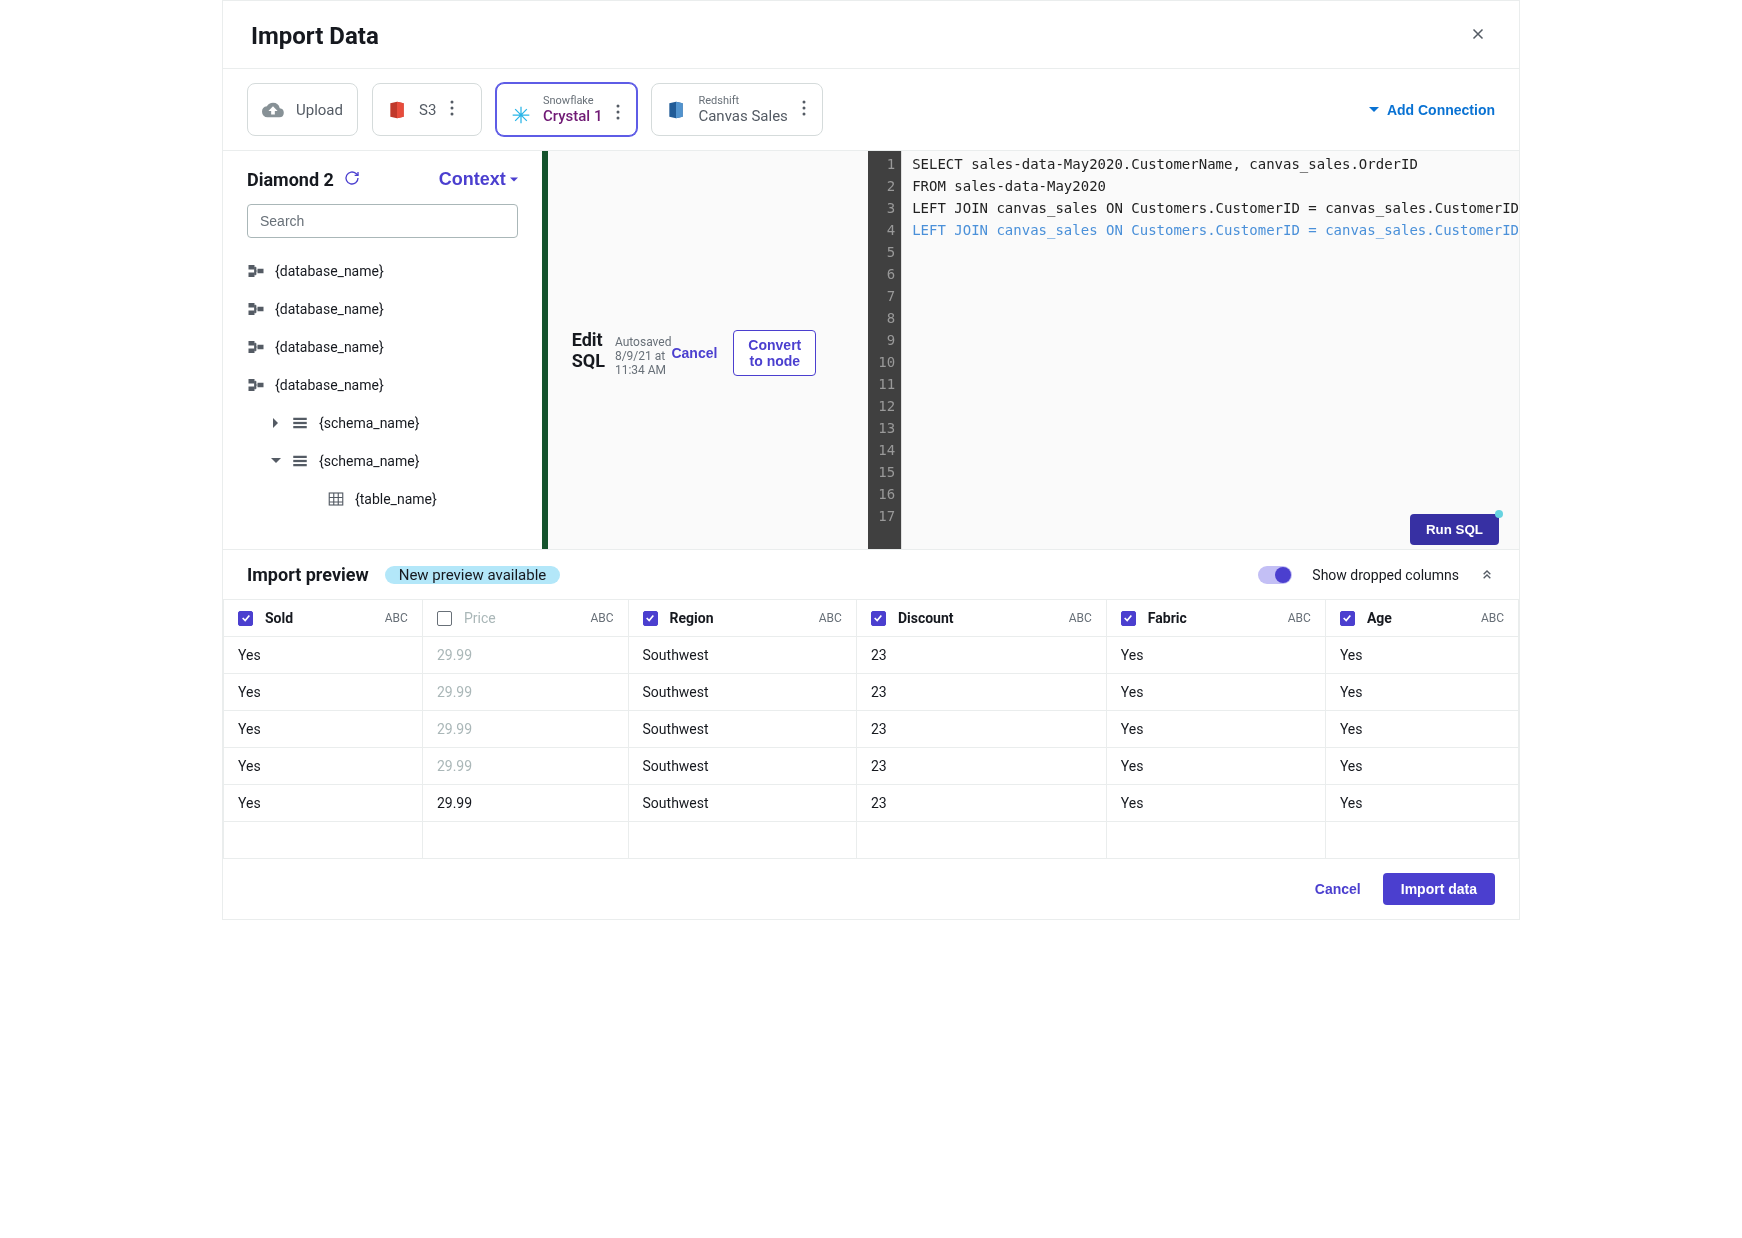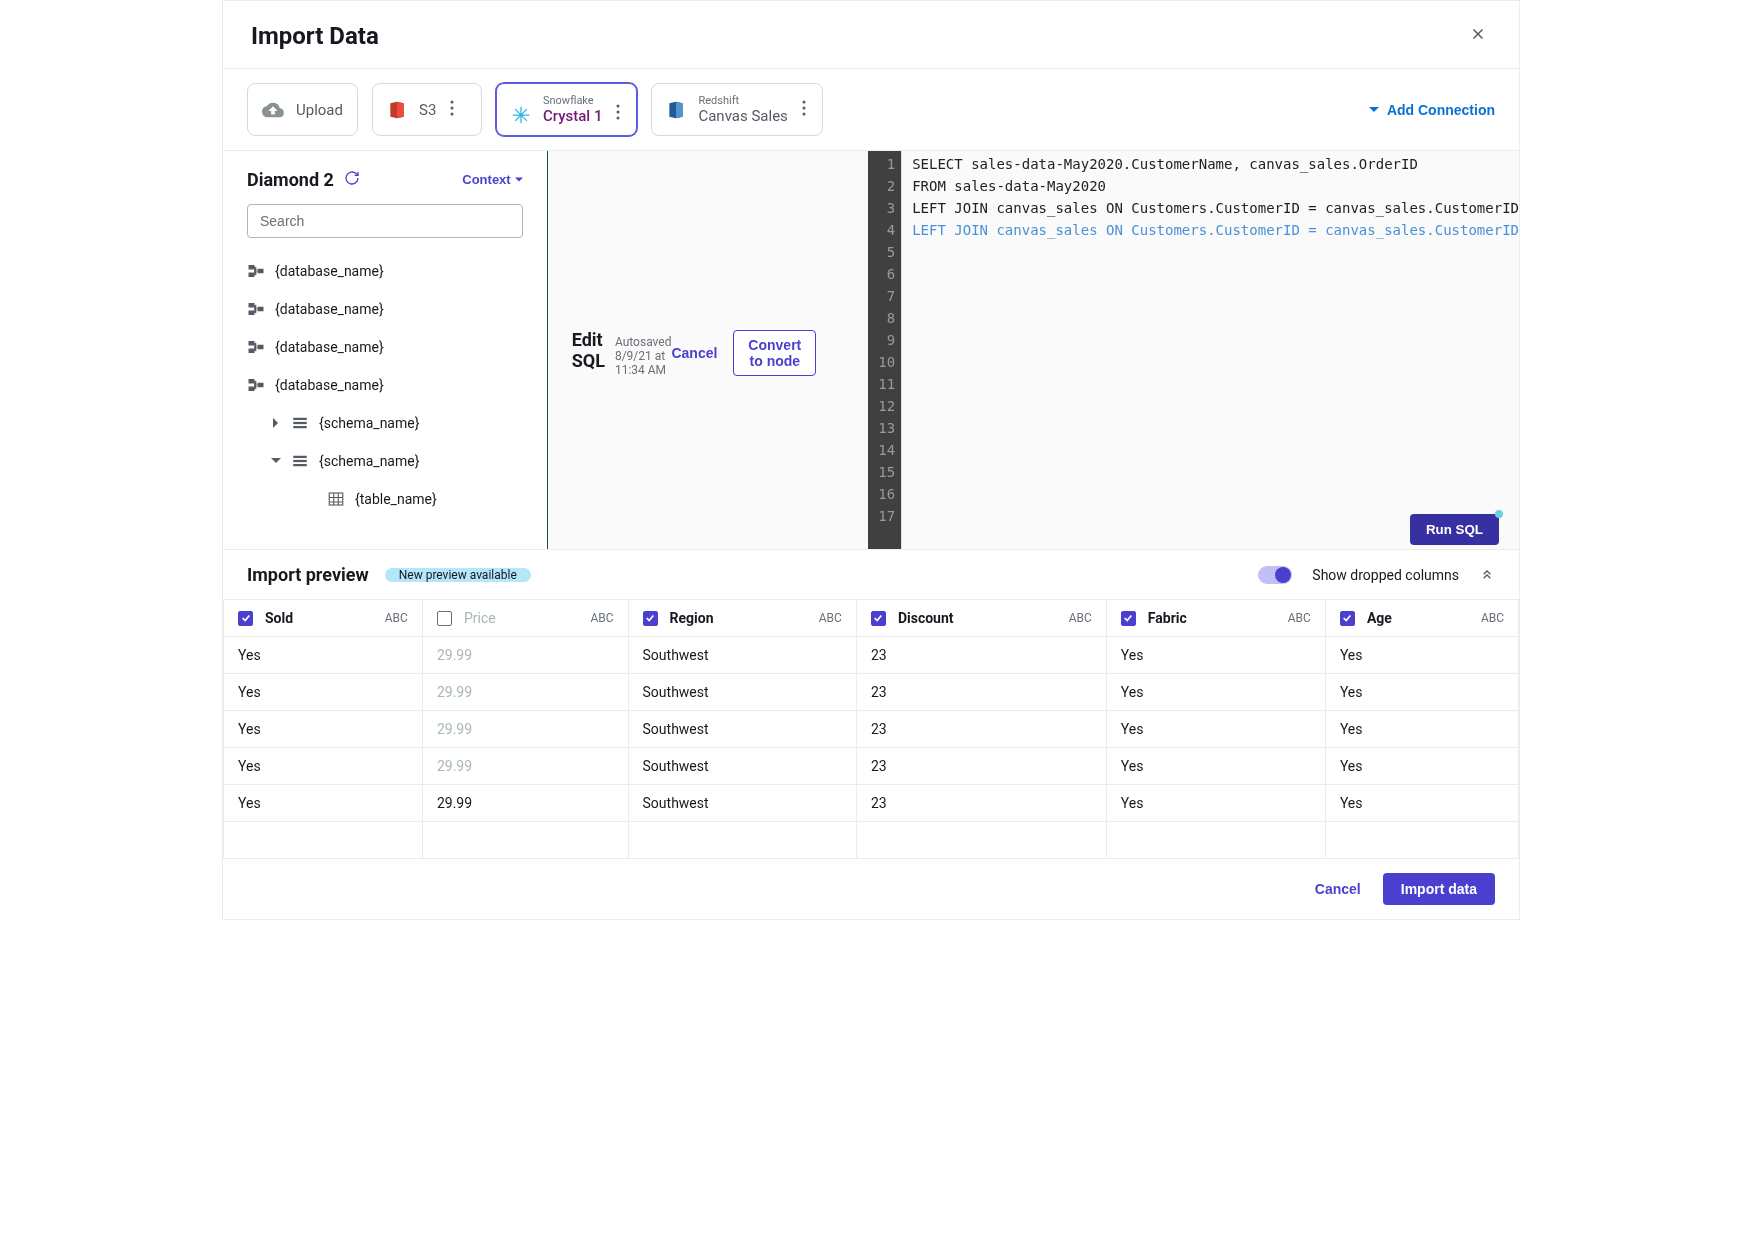--- a/index.html
+++ b/index.html
@@ -15,26 +15,26 @@
 .src-card { display: flex; align-items: center; gap: 12px; padding: 10px 14px; border: 1px solid #d5dbdb; border-radius: 8px; background: #fff; cursor: pointer; min-width: 110px; }
 .src-card.selected { border-color: #5e5ce6; box-shadow: 0 0 0 1px #5e5ce6; align-items: flex-end; }
 .src-card .txt { display: flex; flex-direction: column; line-height: 1.2; }
 .src-card .lbl-small { font-size: 11px; color: #687078; }
 .src-card .lbl-main { font-size: 15px; color: #545b64; }
 .src-card.selected .lbl-main { color: #701a75; font-weight: 500; }
 .src-ellipsis { color: #545b64; padding: 2px; }
 .add-conn-btn { background: none; border: none; color: #0972d3; font-weight: 700; cursor: pointer; display: flex; align-items: center; gap: 8px; font-size: 14px; }
 
 .main-area { flex: 1; display: flex; min-height: 0; }
-.sidebar { width: 325px; border-right: 1px solid #14532d; padding: 18px 24px; display: flex; flex-direction: column; gap: 14px; overflow-y: auto; }
+.sidebar { width: 325px; border-right: 6px solid #14532d; padding: 18px 24px; display: flex; flex-direction: column; gap: 14px; overflow-y: auto; }
 .sidebar-head { display: flex; align-items: center; justify-content: space-between; }
 .sb-title-wrap { display: flex; align-items: center; gap: 10px; }
 .sb-title { font-size: 18px; font-weight: 700; }
 .refresh-icon { color: #4b3fcf; cursor: pointer; }
-.context-btn { background: none; border: none; color: #4b3fcf; font-weight: 700; font-size: 13px; cursor: pointer; display: flex; align-items: center; gap: 4px; }
+.context-btn { background: none; border: none; color: #4b3fcf; font-weight: 700; font-size: 18px; cursor: pointer; display: flex; align-items: center; gap: 4px; }
 .search-input { border: 1px solid #aab7b8; border-radius: 4px; padding: 8px 12px; font-size: 14px; width: 100%; outline: none; }
 .search-input::placeholder { color: #687078; }
 .db-list { display: flex; flex-direction: column; gap: 0; }
 .db-item, .schema-item, .table-item { display: flex; align-items: center; gap: 10px; padding: 10px 0; cursor: pointer; }
 .db-icon, .schema-icon, .table-icon { width: 18px; height: 18px; color: #545b64; flex-shrink: 0; }
 .schema-item { padding-left: 24px; }
 .table-item { padding-left: 80px; }
 .caret { width: 10px; color: #545b64; }
 
 .editor-pane { flex: 1; display: flex; background: #fafafa; gap: 28px; }
@@ -50,21 +50,21 @@
 .gutter { background: #404040; color: #999; text-align: right; padding: 2px 6px 2px 10px; user-select: none; border-right: 1px solid #e0e0e0; }
 .code-lines { padding: 2px 0 2px 10px; flex: 1; white-space: pre; color: #222; }
 .code-lines .faded { color: #4a90d9; }
 .run-sql-btn { position: absolute; right: 20px; bottom: 4px; background: #3730a3; color: #fff; border: none; font-weight: 700; padding: 8px 16px; border-radius: 4px; cursor: pointer; }
 .run-sql-btn::after { content: ""; position: absolute; top: -4px; right: -4px; width: 8px; height: 8px; border-radius: 50%; background: #67d3e0; }
 
 .preview-section { border-top: 1px solid #eaeded; }
 .preview-head { display: flex; align-items: center; justify-content: space-between; padding: 14px 24px; }
 .pv-left { display: flex; align-items: center; gap: 16px; }
 .pv-title { font-size: 18px; font-weight: 700; }
-.pv-badge { background: #b3e7f9; color: #16191f; border-radius: 16px; padding: 0 14px; font-size: 12px; }
+.pv-badge { background: #b3e7f9; color: #16191f; border-radius: 16px; padding: 0 14px; font-size: 15px; }
 .pv-right { display: flex; align-items: center; gap: 20px; }
 .toggle { width: 34px; height: 18px; background: #c3bff5; border-radius: 10px; position: relative; cursor: pointer; }
 .toggle::after { content: ""; position: absolute; right: 1px; top: 1px; width: 16px; height: 16px; border-radius: 50%; background: #4b3fcf; }
 .expand-icon { cursor: pointer; color: #545b64; }
 
 .preview-table { width: 100%; border-collapse: collapse; }
 .preview-table th, .preview-table td { border: 1px solid #eaeded; padding: 10px 14px; text-align: left; font-size: 14px; }
 .preview-table th { font-weight: 400; background: #fff; }
 .th-inner { display: flex; align-items: center; justify-content: space-between; }
 .th-left { display: flex; align-items: center; gap: 12px; }

